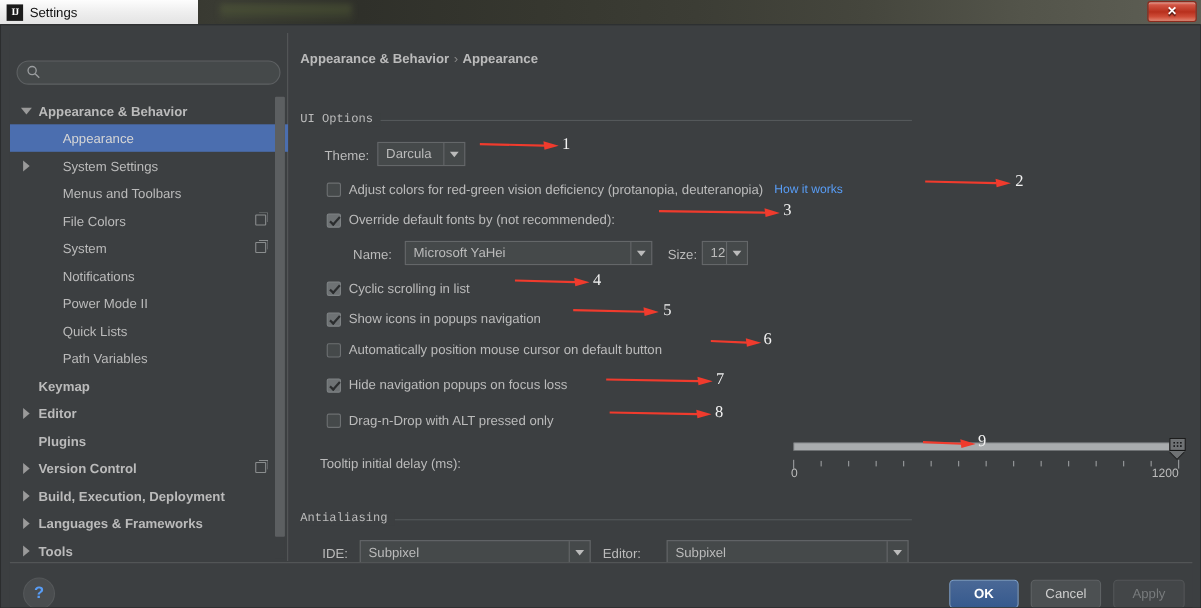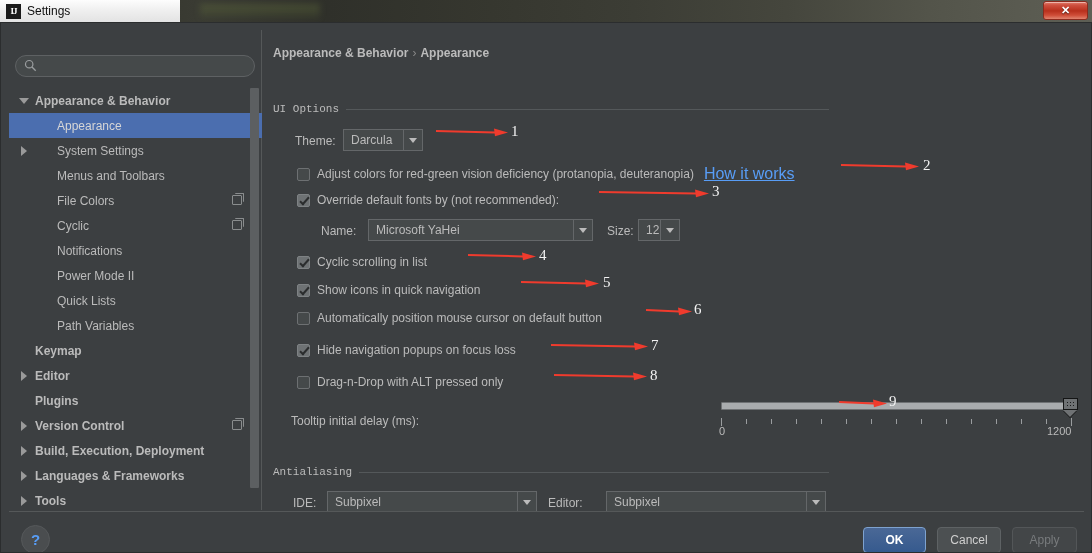--- a/index.html
+++ b/index.html
@@ -225,24 +225,23 @@
     border: solid #2b2d2e;
     border-width: 0 2px 2px 0;
     transform: rotate(42deg);
   }
   .cblabel {
     margin-left: 7px;
     font-size: 12px; color: #bbbbbb;
     white-space: nowrap;
   }
   .link {
-    font-size: 16px; color: #589df6;
+    font-size: 11px; color: #589df6;
     margin-left: 10px; cursor: pointer;
     white-space: nowrap;
-    text-decoration: underline;
   }
 
   
   #slider-wrap { position: absolute; left: 458px; top: 368px; width: 355px; height: 42px; }
   #slider-track {
     position: absolute; left: 0; top: 4px; width: 350px; height: 8px;
     background: #a9acae;
     border: 1px solid #6f7274;
     border-radius: 1px;
   }
@@ -378,21 +377,21 @@
             <div class="arrow-cell"></div>
             <span class="tree-label">Menus and Toolbars</span>
           </div>
           <div class="tree-row child">
             <div class="arrow-cell"></div>
             <span class="tree-label">File Colors</span>
             <div class="copy-badge"></div>
           </div>
           <div class="tree-row child">
             <div class="arrow-cell"></div>
-            <span class="tree-label">Cyclic</span>
+            <span class="tree-label">System</span>
             <div class="copy-badge"></div>
           </div>
           <div class="tree-row child">
             <div class="arrow-cell"></div>
             <span class="tree-label">Notifications</span>
           </div>
           <div class="tree-row child">
             <div class="arrow-cell"></div>
             <span class="tree-label">Power Mode II</span>
           </div>
@@ -491,21 +490,21 @@
           </div>
       </div>
 
       <div class="cbrow" style="left:34px; top:225px;">
         <div class="cbox checked"></div>
         <div class="cblabel">Cyclic scrolling in list</div>
       </div>
 
       <div class="cbrow" style="left:34px; top:253px;">
         <div class="cbox checked"></div>
-        <div class="cblabel">Show icons in quick navigation</div>
+        <div class="cblabel">Show icons in popups navigation</div>
       </div>
 
       <div class="cbrow" style="left:34px; top:281px;">
         <div class="cbox"></div>
         <div class="cblabel">Automatically position mouse cursor on default button</div>
       </div>
 
       <div class="cbrow" style="left:34px; top:313px;">
         <div class="cbox checked"></div>
         <div class="cblabel">Hide navigation popups on focus loss</div>

